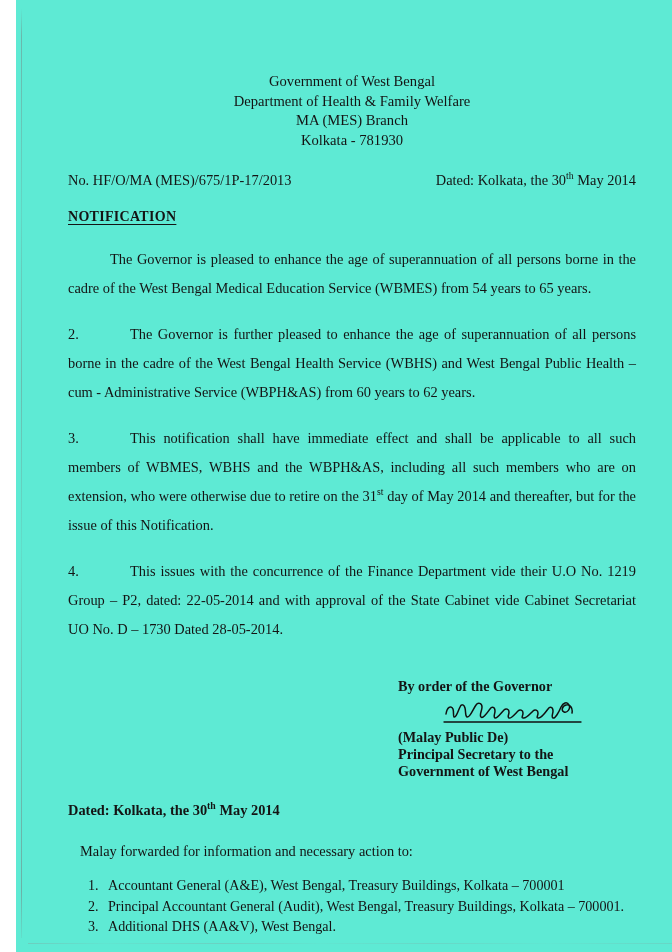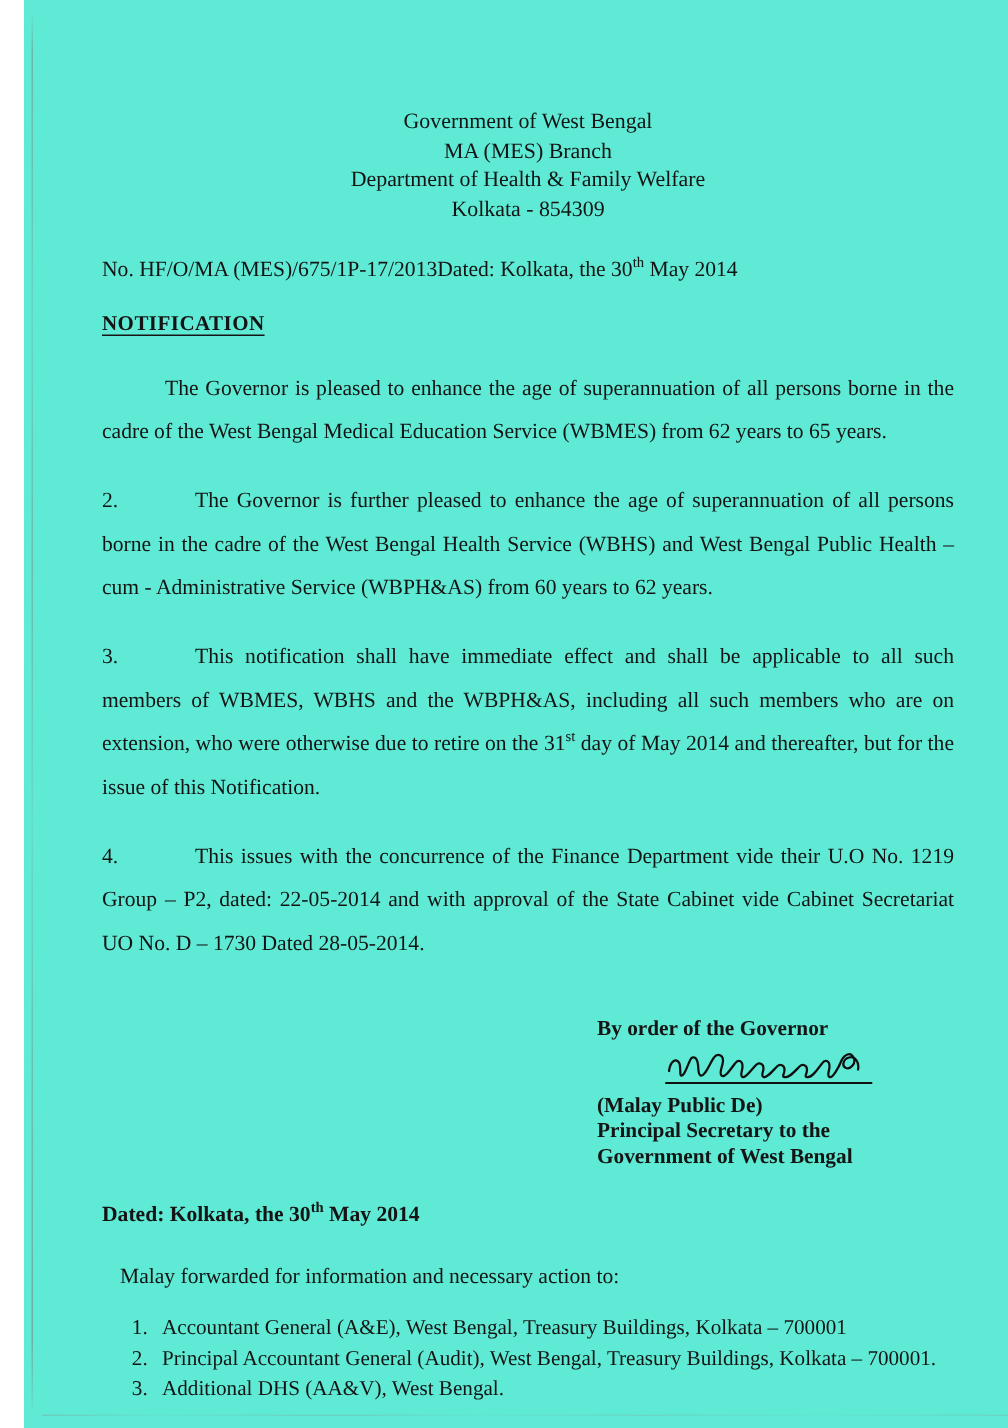--- a/index.html
+++ b/index.html
@@ -67,20 +67,21 @@
     margin-top: 72px;
     text-align: center;
     font-size: 14.6px;
     line-height: 19.5px;
   }
   .letterhead div { white-space: nowrap; }
 
   
   .ref-row {
     display: flex;
+    justify-content: space-between;
     align-items: baseline;
     font-size: 14.4px;
     margin-top: 22px;
   }
   .ref-row.bold { font-weight: bold; }
   .ref-no { white-space: nowrap; }
   .ref-date { white-space: nowrap; }
   sup { font-size: 0.68em; vertical-align: super; line-height: 0; }
 
   
@@ -153,33 +154,33 @@
 
 <div id="page">
 
   <div class="scan-line-left"></div>
   <div class="scan-line-bottom"></div>
 
   <div class="sheet">
 
     <div class="letterhead">
       <div>Government of West Bengal</div>
+      <div>Department of Health &amp; Family Welfare</div>
       <div>MA (MES) Branch</div>
-      <div>Department of Health &amp; Family Welfare</div>
-      <div>Kolkata - 854309</div>
+      <div>Kolkata - 781930</div>
     </div>
 
     <div class="ref-row">
       <span class="ref-no">No. HF/O/MA (MES)/675/1P-17/2013</span>
       <span class="ref-date"><span>Dated: Kolkata, the 30</span><sup>th</sup><span> May 2014</span></span>
     </div>
 
     <div class="doc-title">NOTIFICATION</div>
 
-    <div class="para first">The Governor is pleased to enhance the age of superannuation of all persons borne in the cadre of the West Bengal Medical Education Service (WBMES) from 62 years to 65 years.</div>
+    <div class="para first">The Governor is pleased to enhance the age of superannuation of all persons borne in the cadre of the West Bengal Medical Education Service (WBMES) from 54 years to 65 years.</div>
 
     <div class="para"><span class="num">2.</span><span>The Governor is further pleased to enhance the age of superannuation of all persons borne in the cadre of the West Bengal Health Service (WBHS) and West Bengal Public Health – cum - Administrative Service (WBPH&amp;AS) from 60 years to 62 years.</span></div>
 
     <div class="para"><span class="num">3.</span><span>This notification shall have immediate effect and shall be applicable to all such members of WBMES, WBHS and the WBPH&amp;AS, including all such members who are on extension, who were otherwise due to retire on the 31</span><sup>st</sup><span> day of May 2014 and thereafter, but for the issue of this Notification.</span></div>
 
     <div class="para"><span class="num">4.</span><span>This issues with the concurrence of the Finance Department vide their U.O No. 1219 Group – P2, dated: 22-05-2014 and with approval of the State Cabinet vide Cabinet Secretariat UO No. D – 1730 Dated 28-05-2014.</span></div>
 
     <div class="sign-block">
       <div class="sign-order">By order of the Governor</div>
       <div class="sign-graphic">

